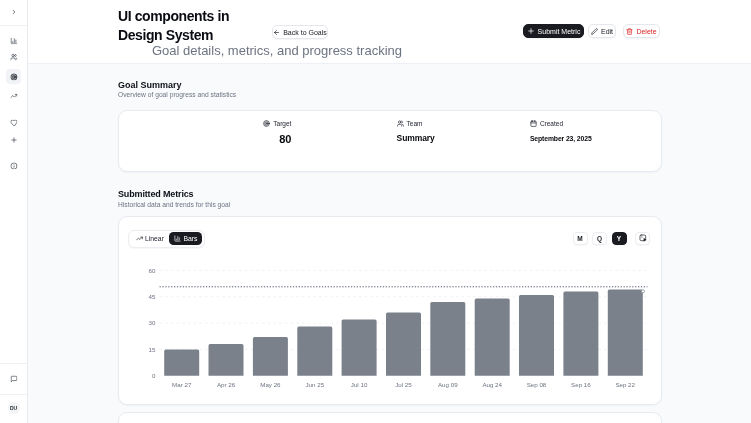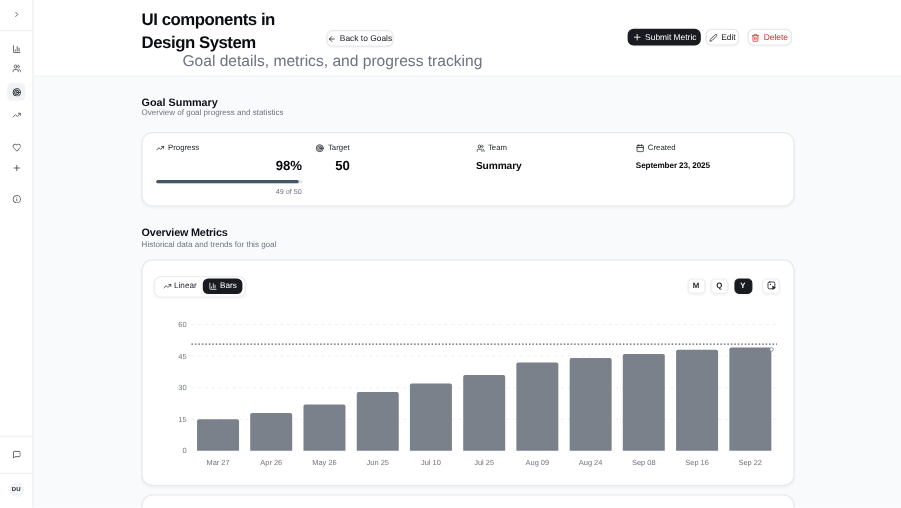--- a/index.html
+++ b/index.html
@@ -151,44 +151,30 @@
       </svg>
     <span class="red">Delete</span>
   </div>
 </div>
 
 <div id="content">
   <div class="h2" style="top:15.5px;">Goal Summary</div>
   <div class="h2sub" style="top:26.7px;">Overview of goal progress and statistics</div>
 
   <div class="card" style="top:46px; height:62px;">
-    <div class="col" style="left:11px;">
-      <div class="lbl">
-        <svg width="7" height="7" viewBox="0 0 24 24" fill="none" stroke="currentColor" stroke-width="2.2" stroke-linecap="round" stroke-linejoin="round">
-            <path d="M16 7h6v6"></path>
-            <path d="m22 7-8.5 8.5-5-5L2 17"></path>
-          </svg>
-        <span>Progress</span>
-      </div>
-      <div class="bigval">98%</div>
-      <div class="pbar">
-          <div></div>
-        </div>
-      <div class="small">49 of 50</div>
-    </div>
     <div class="col" style="left:144.3px;">
       <div class="lbl">
         <svg width="7" height="7" viewBox="0 0 24 24" fill="none" stroke="currentColor" stroke-width="2.2" stroke-linecap="round" stroke-linejoin="round">
             <circle cx="12" cy="12" r="10"></circle>
             <circle cx="12" cy="12" r="6"></circle>
             <circle cx="12" cy="12" r="2"></circle>
           </svg>
         <span>Target</span>
       </div>
-      <div class="bigval">50</div>
+      <div class="bigval">80</div>
     </div>
     <div class="col" style="left:277.6px;">
       <div class="lbl">
         <svg width="7" height="7" viewBox="0 0 24 24" fill="none" stroke="currentColor" stroke-width="2.2" stroke-linecap="round" stroke-linejoin="round">
             <path d="M16 21v-2a4 4 0 0 0-4-4H6a4 4 0 0 0-4 4v2"></path>
             <circle cx="9" cy="7" r="4"></circle>
             <path d="M22 21v-2a4 4 0 0 0-3-3.87"></path>
             <path d="M16 3.13a4 4 0 0 1 0 7.75"></path>
           </svg>
         <span>Team</span>
@@ -202,21 +188,21 @@
             <path d="M16 2v4"></path>
             <rect width="18" height="18" x="3" y="4" rx="2"></rect>
             <path d="M3 10h18"></path>
           </svg>
         <span>Created</span>
       </div>
       <div class="bigval" style="font-size:6.8px; margin-top:7.5px;">September 23, 2025</div>
     </div>
   </div>
 
-  <div class="h2" style="top:125px; letter-spacing:-0.15px;">Overview Metrics</div>
+  <div class="h2" style="top:125px; letter-spacing:-0.15px;">Submitted Metrics</div>
   <div class="h2sub" style="top:137.3px;">Historical data and trends for this goal</div>
 
   <div class="card" style="top:152px; height:189px;">
     <div class="seg">
       <div class="opt">
         <svg width="7" height="7" viewBox="0 0 24 24" fill="none" stroke="currentColor" stroke-width="2.2" stroke-linecap="round" stroke-linejoin="round">
             <path d="M16 7h6v6"></path>
             <path d="m22 7-8.5 8.5-5-5L2 17"></path>
           </svg>
         <span>Linear</span>

